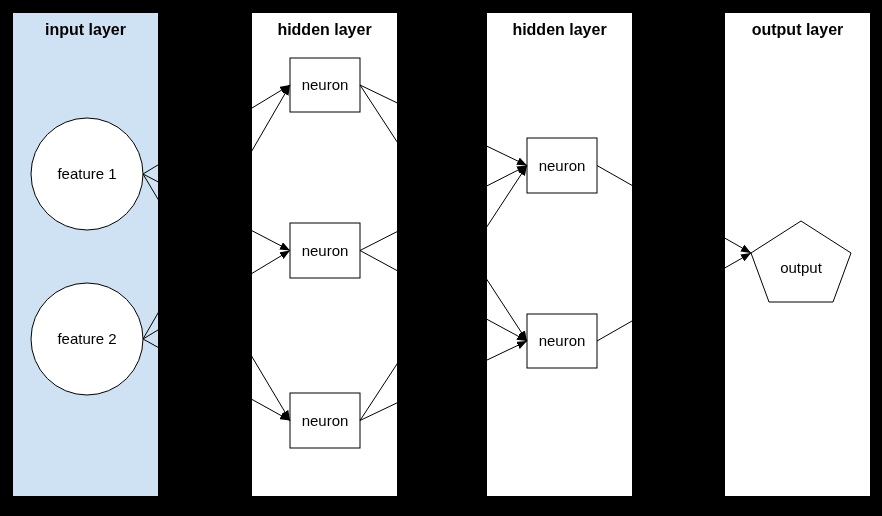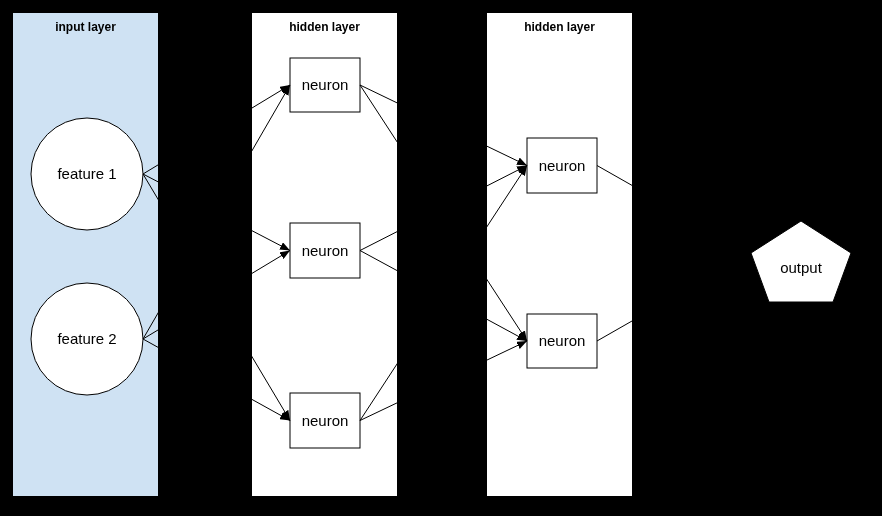--- a/index.html
+++ b/index.html
@@ -16,21 +16,21 @@
     font-family: "Liberation Sans", sans-serif;
   }
   .panel {
     position: absolute;
     box-sizing: border-box;
   }
   .panel-header {
     width: 100%;
     padding-top: 8px;
     text-align: center;
-    font-size: 12px;
+    font-size: 16px;
     font-weight: bold;
     color: #000000;
     line-height: 1.15;
   }
   #overlay {
     position: absolute;
     left: 0;
     top: 0;
     pointer-events: none;
   }
@@ -49,20 +49,23 @@
   </div>
 
   <div class="panel" id="panel-1" style="left: 252px; top: 13px; width: 145px; height: 483px; background: rgb(255, 255, 255);">
     <div class="panel-header">hidden layer</div>
   </div>
 
   <div class="panel" id="panel-2" style="left: 487px; top: 13px; width: 145px; height: 483px; background: rgb(255, 255, 255);">
     <div class="panel-header">hidden layer</div>
   </div>
 
+  <div class="panel" id="panel-3" style="left: 725px; top: 13px; width: 145px; height: 483px; background: rgb(255, 255, 255);">
+    <div class="panel-header">output layer</div>
+  </div>
 
   <svg id="overlay" width="882" height="516" viewBox="0 0 882 516">
       <defs>
         <marker id="arrow" viewBox="0 0 10 8" refX="10" refY="4" markerWidth="10" markerHeight="8" markerUnits="userSpaceOnUse" orient="auto">
           <path d="M0,0 L10,4 L0,8 z" fill="#000000"></path>
         </marker>
       </defs>
       <circle cx="87" cy="174" r="56" fill="#ffffff" stroke="#000000" stroke-width="1"></circle>
       <text x="87" y="174" dy="0.35em" text-anchor="middle" fill="#000000">feature 1</text>
       <circle cx="87" cy="339" r="56" fill="#ffffff" stroke="#000000" stroke-width="1"></circle>

